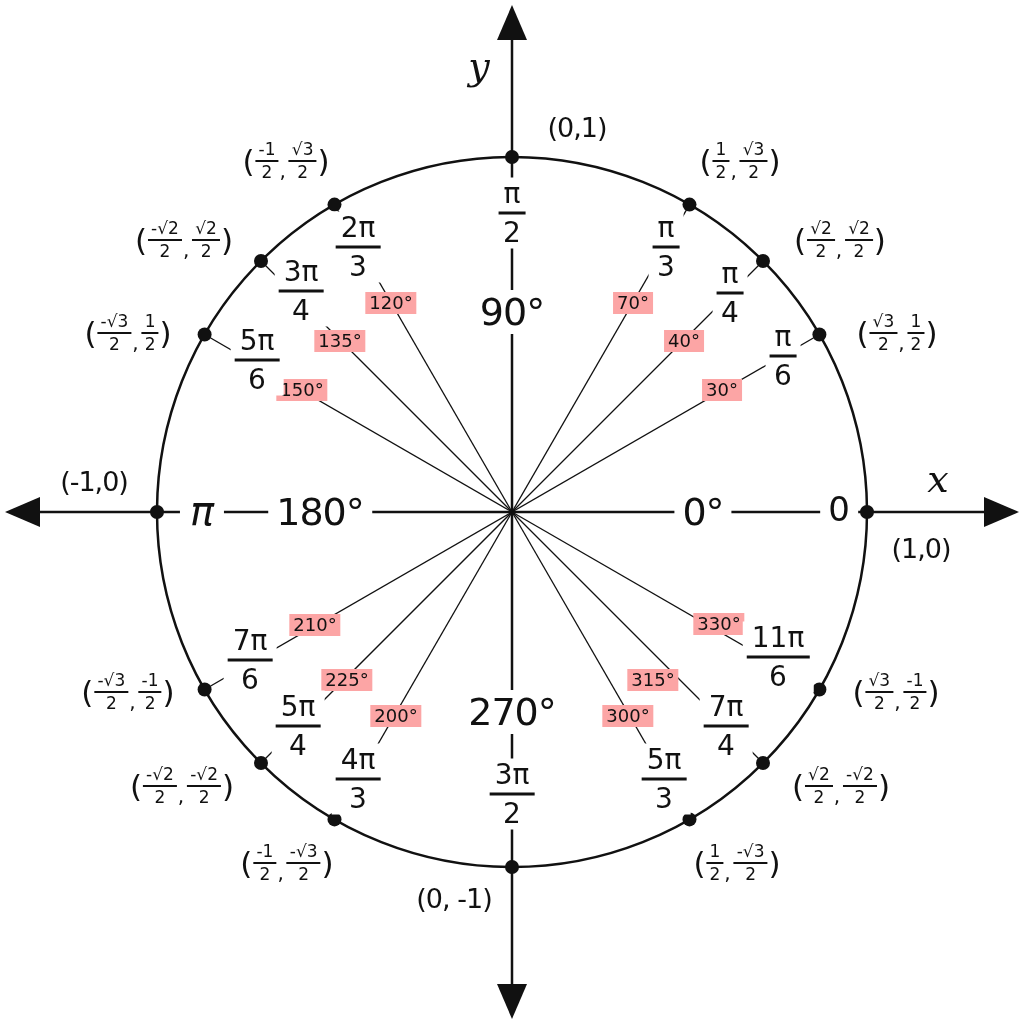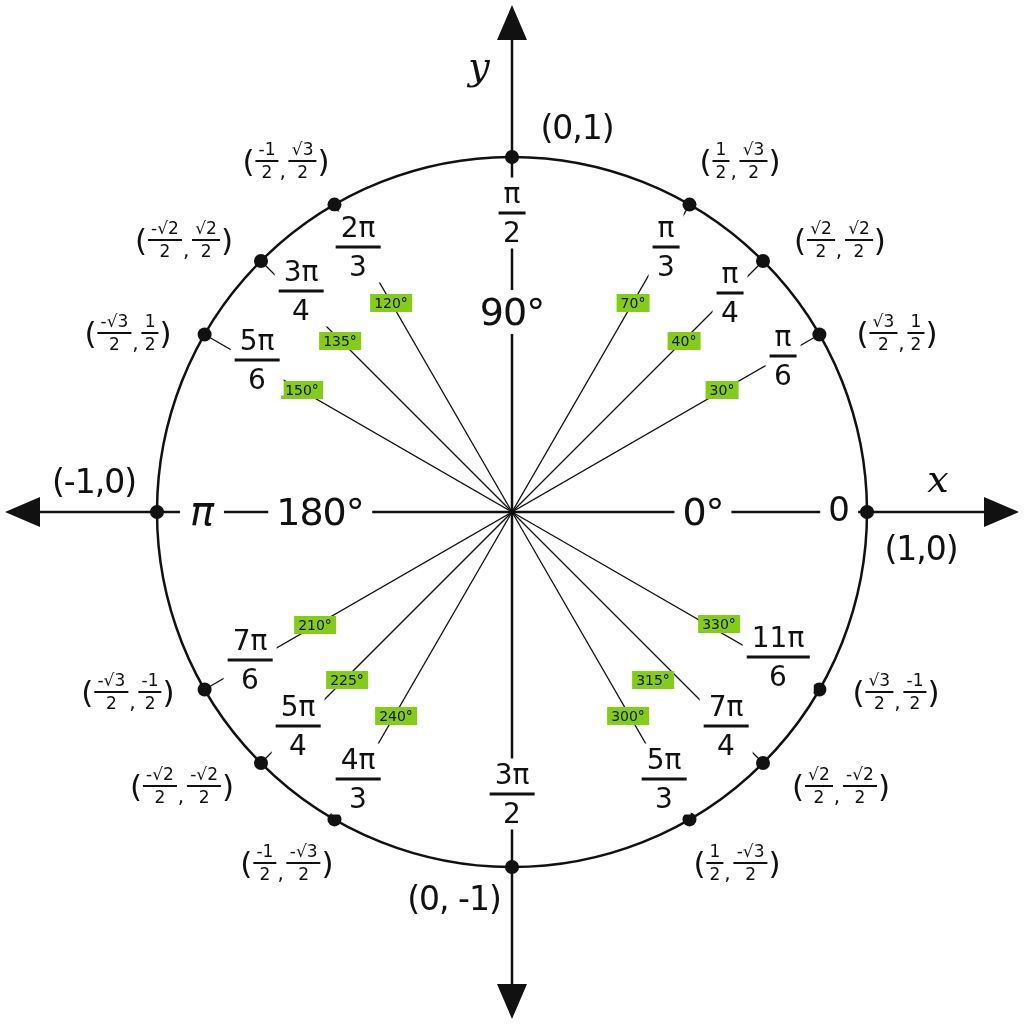--- a/index.html
+++ b/index.html
@@ -5,42 +5,42 @@
   * { margin:0; padding:0; box-sizing:border-box; }
   html,body { width:1024px; height:1024px; background:#fff; }
   body { font-family:"DejaVu Sans","Liberation Sans",sans-serif; color:#111; }
   .stage { position:relative; width:1024px; height:1024px; background:#fff; overflow:hidden; }
   .layer { position:absolute; left:0; top:0; }
 
   .lbl { position:absolute; transform:translate(-50%,-50%); white-space:nowrap;
          line-height:1; display:flex; align-items:center; justify-content:center; }
 
   
-  .deg { font-size:14px; background:#84cc16; padding:2px 4px; }
+  .deg { font-size:18px; background:#fca5a5; padding:2px 4px; }
   
   .bigdeg { font-size:38px; background:#fff; padding:3px 8px; letter-spacing:-1px; }
   
   .rad { font-size:28px; background:#fff; padding:2px 4px; }
   .rad-pi { font-size:40px; font-style:italic; background:#fff; padding:2px 10px; }
   .rad-zero { font-size:34px; background:#fff; padding:2px 8px; }
 
   
   .frac { display:inline-flex; flex-direction:column; align-items:center; line-height:1; }
   .frac .num { border-bottom:3px solid #111; padding:0 5px 4px; }
   .frac .den { padding-top:4px; }
 
   
   .coord { font-size:17px; background:transparent; }
   .coord .frac .num { border-bottom:2px solid #111; padding:0 3px 2px; }
   .coord .frac .den { padding-top:2px; }
   .coord .paren { font-size:31px; font-weight:400; margin:0 1px; }
   .coord .comma { font-size:20px; align-self:flex-end; margin:0 3px 0 1px; }
 
   
-  .cardcoord { font-size:33px; background:transparent; letter-spacing:-1px; }
+  .cardcoord { font-size:27px; background:transparent; letter-spacing:-1px; }
 
   
   .axis-letter { font-size:38px; font-style:italic; background:transparent;
                  font-family:"DejaVu Serif","Liberation Serif",serif; }
 </style>
 </head>
 <body>
 
 <div class="stage">
 
@@ -89,20 +89,21 @@
       <circle cx="819.4" cy="689.5" r="7"></circle>
     </g>
   </svg>
 
   <div class="lbl axis-letter" style="left:479px;top:66px">y</div>
   <div class="lbl axis-letter" style="left:938px;top:479px">x</div>
 
   <div class="lbl bigdeg" style="left:703px;top:512px">0°</div>
   <div class="lbl bigdeg" style="left:512px;top:312px">90°</div>
   <div class="lbl bigdeg" style="left:320px;top:512px">180°</div>
+  <div class="lbl bigdeg" style="left:512px;top:712px">270°</div>
 
   <div class="lbl rad-zero" style="left:839px;top:509px">0</div>
   <div class="lbl rad-pi" style="left:202px;top:511px">π</div>
   <div class="lbl rad" style="left:512px;top:213px">
     <span class="frac">
         <span class="num">π</span>
         <span class="den">2</span>
       </span>
   </div>
   <div class="lbl rad" style="left:512px;top:794px">
@@ -118,21 +119,21 @@
   <div class="lbl cardcoord" style="left:454px;top:898px">(0, -1)</div>
 
   <div class="lbl deg" style="left:722px;top:390px">30°</div>
   <div class="lbl deg" style="left:684px;top:341px">40°</div>
   <div class="lbl deg" style="left:633px;top:303px">70°</div>
   <div class="lbl deg" style="left:391px;top:303px">120°</div>
   <div class="lbl deg" style="left:340px;top:341px">135°</div>
   <div class="lbl deg" style="left:302px;top:390px">150°</div>
   <div class="lbl deg" style="left:315px;top:625px">210°</div>
   <div class="lbl deg" style="left:347px;top:680px">225°</div>
-  <div class="lbl deg" style="left:396px;top:716px">240°</div>
+  <div class="lbl deg" style="left:396px;top:716px">200°</div>
   <div class="lbl deg" style="left:628px;top:716px">300°</div>
   <div class="lbl deg" style="left:653px;top:680px">315°</div>
   <div class="lbl deg" style="left:719px;top:624px">330°</div>
 
   <div class="lbl rad" style="left:783px;top:356px">
     <span class="frac">
         <span class="num">π</span>
         <span class="den">6</span>
       </span>
   </div>

